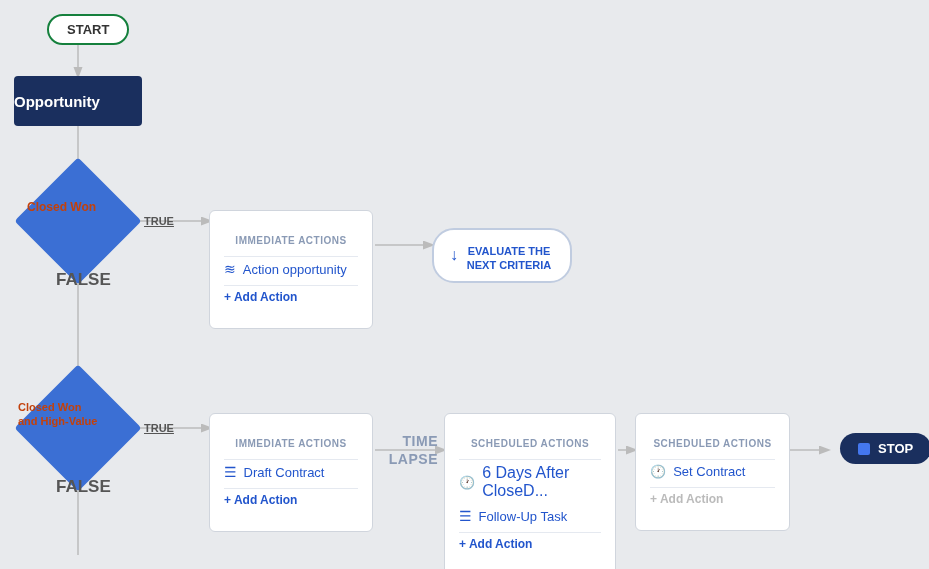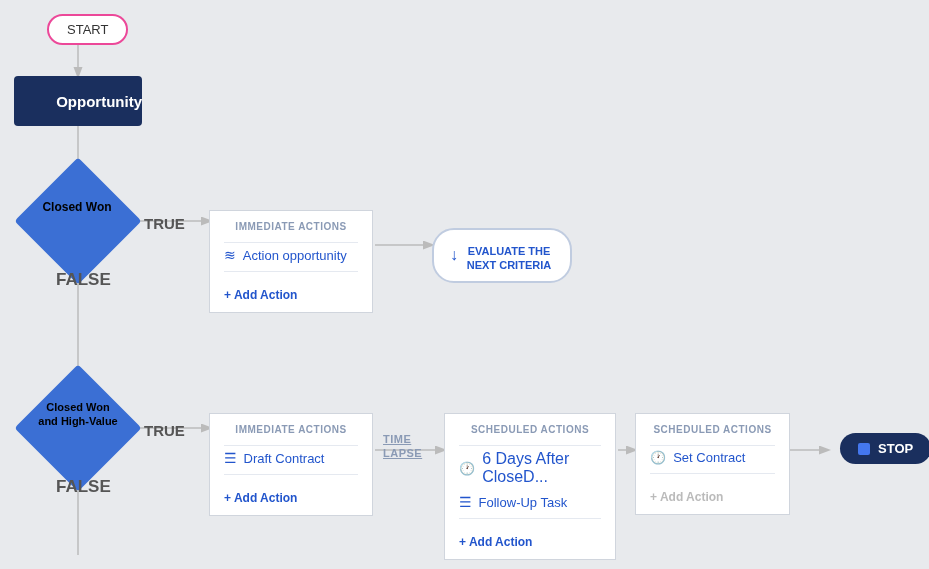--- a/index.html
+++ b/index.html
@@ -17,76 +17,75 @@
       height: 569px;
       position: relative;
     }
 
     
     .start-node {
       position: absolute;
       top: 14px;
       left: 55px;
       background: white;
-      border: 2px solid #ec4899;
+      border: 2px solid #15803d;
       border-radius: 20px;
       padding: 6px 18px;
       font-size: 13px;
-      font-weight: 400;
+      font-weight: 700;
       color: #333;
       text-align: center;
       z-index: 10;
     }
 
     
     .opportunity-box {
       position: absolute;
       top: 76px;
       left: 14px;
       background: #1a2f5e;
       color: white;
       width: 128px;
       height: 50px;
       display: flex;
       align-items: center;
-      justify-content: flex-end;
+      justify-content: flex-start;
       font-size: 15px;
       font-weight: 700;
       border-radius: 4px;
       z-index: 10;
     }
 
     
     .diamond {
       position: absolute;
       width: 90px;
       height: 90px;
       background: #3b6fd4;
       transform: rotate(45deg);
       z-index: 10;
       border-radius: 4px;
     }
     .diamond-label {
       position: absolute;
-      color: #000000;
+      color: #c2410c;
       font-size: 12px;
       font-weight: 700;
-      text-align: center;
       transform: rotate(0deg);
       z-index: 11;
       line-height: 1.3;
     }
 
     
     .action-card {
       position: absolute;
       background: white;
       border: 1.5px solid #d0d5dd;
-      border-radius: 0;
-      padding: 10px 14px;
+      border-radius: 6px;
+      padding: 24px 14px;
       z-index: 10;
       min-width: 155px;
     }
     .action-card-header {
       font-size: 10px;
       font-weight: 700;
       color: #8a9ab5;
       letter-spacing: 0.5px;
       margin-bottom: 10px;
       text-align: center;
@@ -105,21 +104,21 @@
       color: #2255cc;
     }
     .add-action {
       display: flex;
       align-items: center;
       gap: 5px;
       font-size: 12px;
       color: #2255cc;
       font-weight: 600;
       cursor: pointer;
-      margin-top: 16px;
+      margin-top: 4px;
     }
 
     
     .evaluate-node {
       position: absolute;
       background: white;
       border: 2px solid #c0cce0;
       border-radius: 22px;
       padding: 8px 16px;
       font-size: 11px;
@@ -145,36 +144,36 @@
       text-align: center;
       z-index: 10;
       display: flex;
       align-items: center;
       gap: 8px;
     }
 
     
     .time-lapse-label {
       position: absolute;
-      font-size: 11px;
+      font-size: 14px;
       font-weight: 700;
       color: #8a9ab5;
       letter-spacing: 0.5px;
-      text-align: left;
+      text-align: right;
+      z-index: 12;
+    }
+
+    
+    .label-true {
+      position: absolute;
+      font-size: 11px;
+      font-weight: 700;
+      color: #555;
       z-index: 12;
       text-decoration: underline;
-    }
-
-    
-    .label-true {
-      position: absolute;
-      font-size: 15px;
-      font-weight: 700;
-      color: #555;
-      z-index: 12;
     }
     .label-false {
       position: absolute;
       font-size: 17px;
       font-weight: 700;
       color: #555;
       z-index: 12;
     }
 
     

